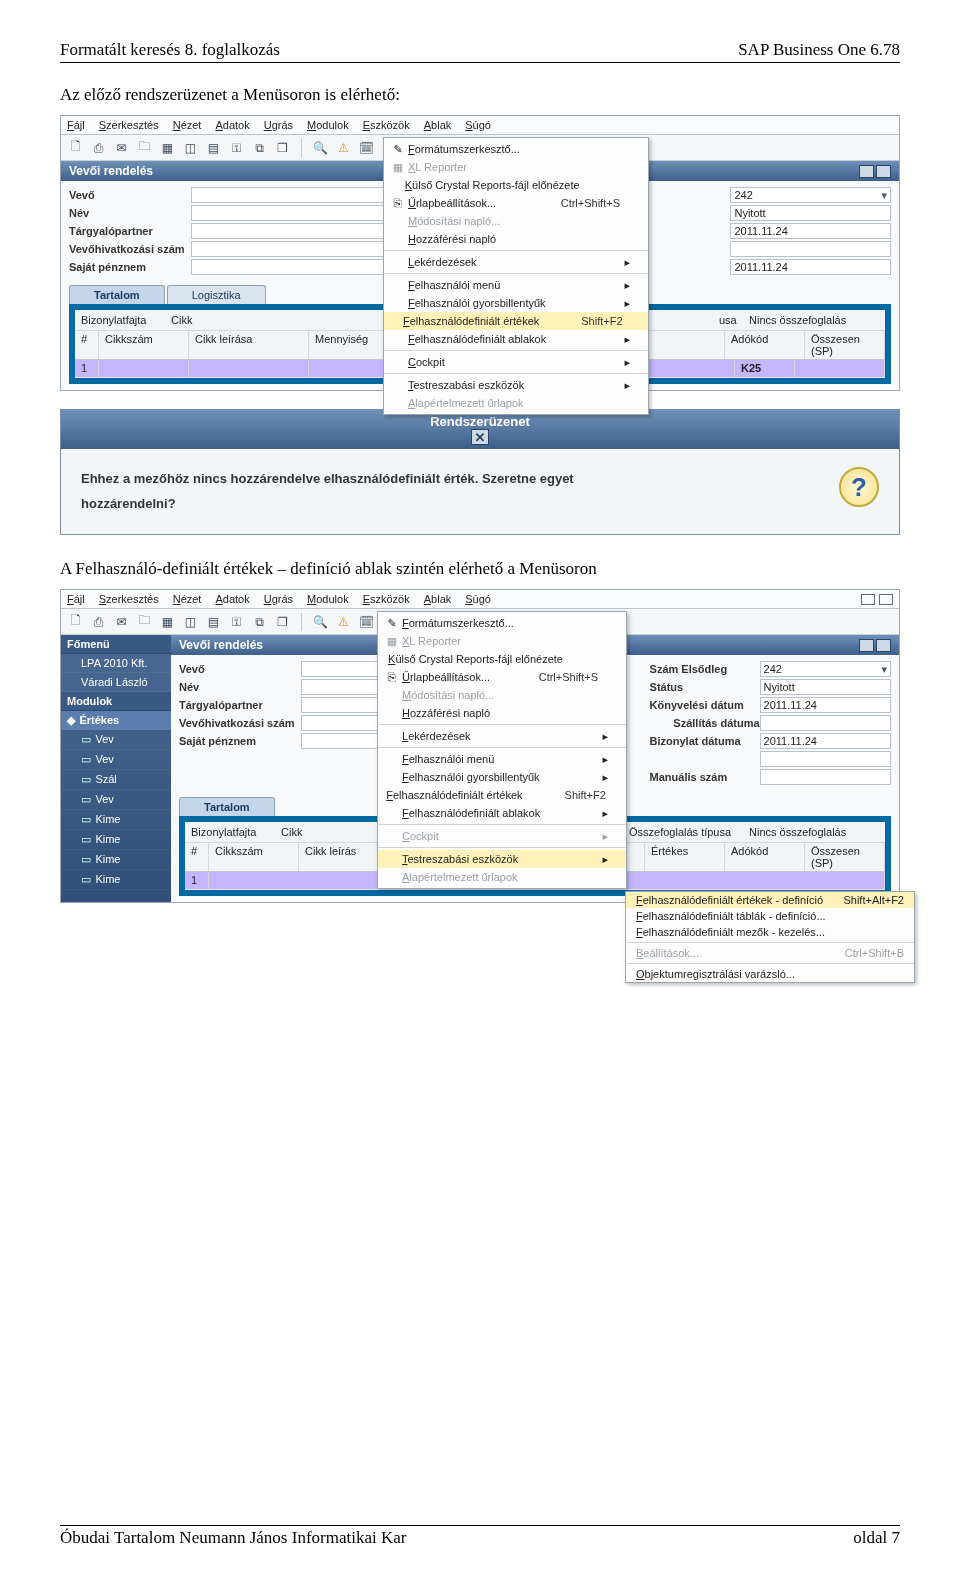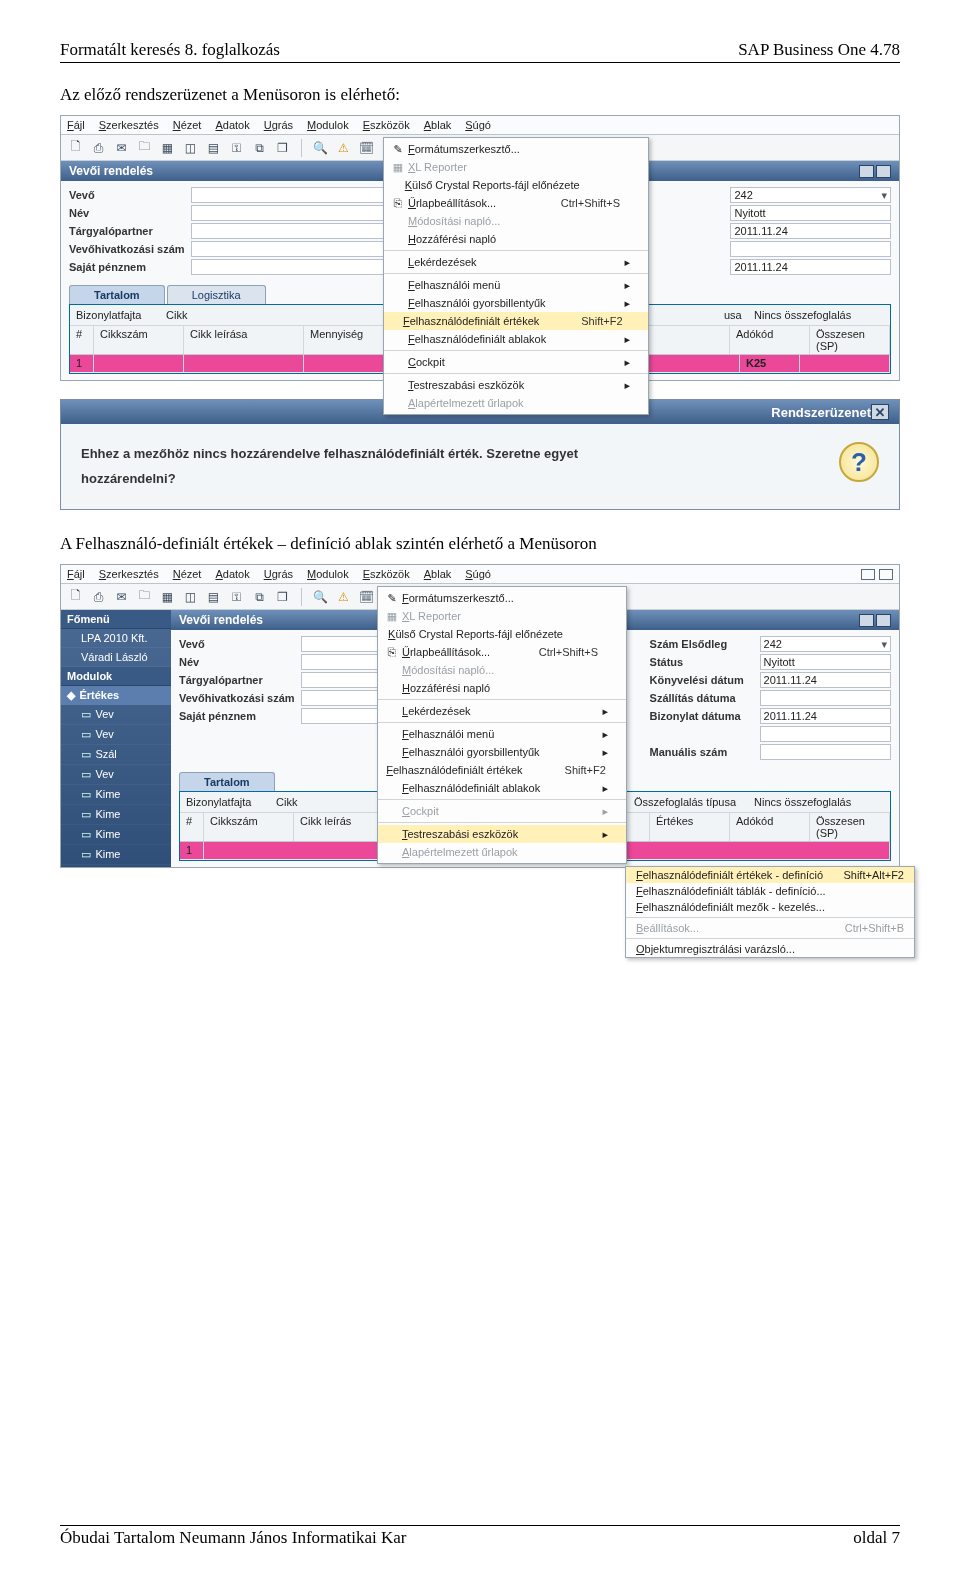--- a/index.html
+++ b/index.html
@@ -139,42 +139,42 @@
     border: 1px solid #8fa2b5;
     border-bottom: none;
     background: #dbe4ee;
     color: #1a3a66;
     font-size: 11px;
     margin-right: 2px;
     border-radius: 3px 3px 0 0;
   }
   .tab.active { background: #c5d6ea; font-weight: bold; }
   .sap-table {
-    border: 1px solid #0369a1;
-    background: #ec4899;
+    border: 6px solid #0369a1;
+    background: #c4b5fd;
     font-size: 11px;
   }
   .sap-table .thead { display:flex; background:#f1f4f7; border-bottom:1px solid #c0c8d0; }
   .sap-table .th, .sap-table .td { padding: 2px 6px; border-right:1px solid #d2d8de; }
   .sap-table .trow { display:flex; border-bottom:1px solid #e6eaee; min-height:18px; }
 
   
   .msgbox {
     font-family: Tahoma, Arial, sans-serif;
     border: 1px solid #7a8ea3;
     background: #f3f6f9;
     font-size: 13px;
     margin-bottom: 24px;
   }
   .msgbox .titlebar {
     background: linear-gradient(#6f90b8, #3e5f8a);
     color: #fff;
     padding: 4px 10px;
     font-weight: bold;
-    display:flex; justify-content: flex-end; align-items:center;
+    display:flex; justify-content: flex-end; align-items:center;flex-direction:column;
   }
   .msgbox .content {
     padding: 18px 20px 18px 20px;
     display: flex;
     align-items: flex-start;
     justify-content: space-between;
   }
   .msgbox .msgtext { font-weight: bold; color:#333; line-height: 1.9; flex:1; }
   .msgbox .qicon {
     width: 40px; height: 40px;
@@ -241,21 +241,21 @@
     padding-top: 2px;
   }
 </style>
 </head>
 <body>
 
 <div class="page">
 
   <div class="doc-header">
     <span>Formatált keresés 8. foglalkozás</span>
-    <span>SAP Business One 4.78</span>
+    <span>SAP Business One 6.78</span>
   </div>
 
   <p class="body-text">Az előző rendszerüzenet a Menüsoron is elérhető:</p>
 
   <div class="sap-frame">
     <div class="sap-menubar" id="menubar1">
         <span><u>F</u>ájl</span>
         <span><u>S</u>zerkesztés</span>
         <span><u>N</u>ézet</span>
         <span><u>A</u>datok</span>
@@ -469,21 +469,21 @@
     </div>
   </div>
 
   <div class="msgbox">
     <div class="titlebar">
       <span>Rendszerüzenet</span>
       <span class="sq" style="width:18px;height:16px;border:1px solid #2a4466;background:#cfd9e6;display:flex;align-items:center;justify-content:center;color:#2a4466;">✕</span>
     </div>
     <div class="content">
       <div class="msgtext">
-        <div>Ehhez a mezőhöz nincs hozzárendelve felhasználódefiniált érték. Szeretne egyet</div>
+        <div>Ehhez a mezőhöz nincs hozzárendelve elhasználódefiniált érték. Szeretne egyet</div>
         <div>hozzárendelni?</div>
       </div>
       <div class="qicon">?</div>
     </div>
   </div>
 
   <p class="body-text">A Felhasználó-definiált értékek – definíció ablak szintén elérhető a Menüsoron</p>
 
   <div class="sap-frame" style="position:relative;">
     <div class="sap-menubar" id="menubar2">
@@ -582,21 +582,21 @@
                 </div>
                 <div class="fld">
                   <div class="flab" style="width: 110px;">Státus</div>
                   <div class="fval">Nyitott</div>
                 </div>
                 <div class="fld">
                   <div class="flab" style="width: 110px;">Könyvelési dátum</div>
                   <div class="fval">2011.11.24</div>
                 </div>
                 <div class="fld">
-                  <div class="flab" style="width: 110px;">Szállítás dátuma</div>
+                  <div class="flab" style="width: 110px; text-align: right;">Szállítás dátuma</div>
                   <div class="fval"></div>
                 </div>
                 <div class="fld">
                   <div class="flab" style="width: 110px;">Bizonylat dátuma</div>
                   <div class="fval">2011.11.24</div>
                 </div>
                 <div class="fld">
                   <div class="flab" style="width: 110px;"></div>
                   <div class="fval"></div>
                 </div>

